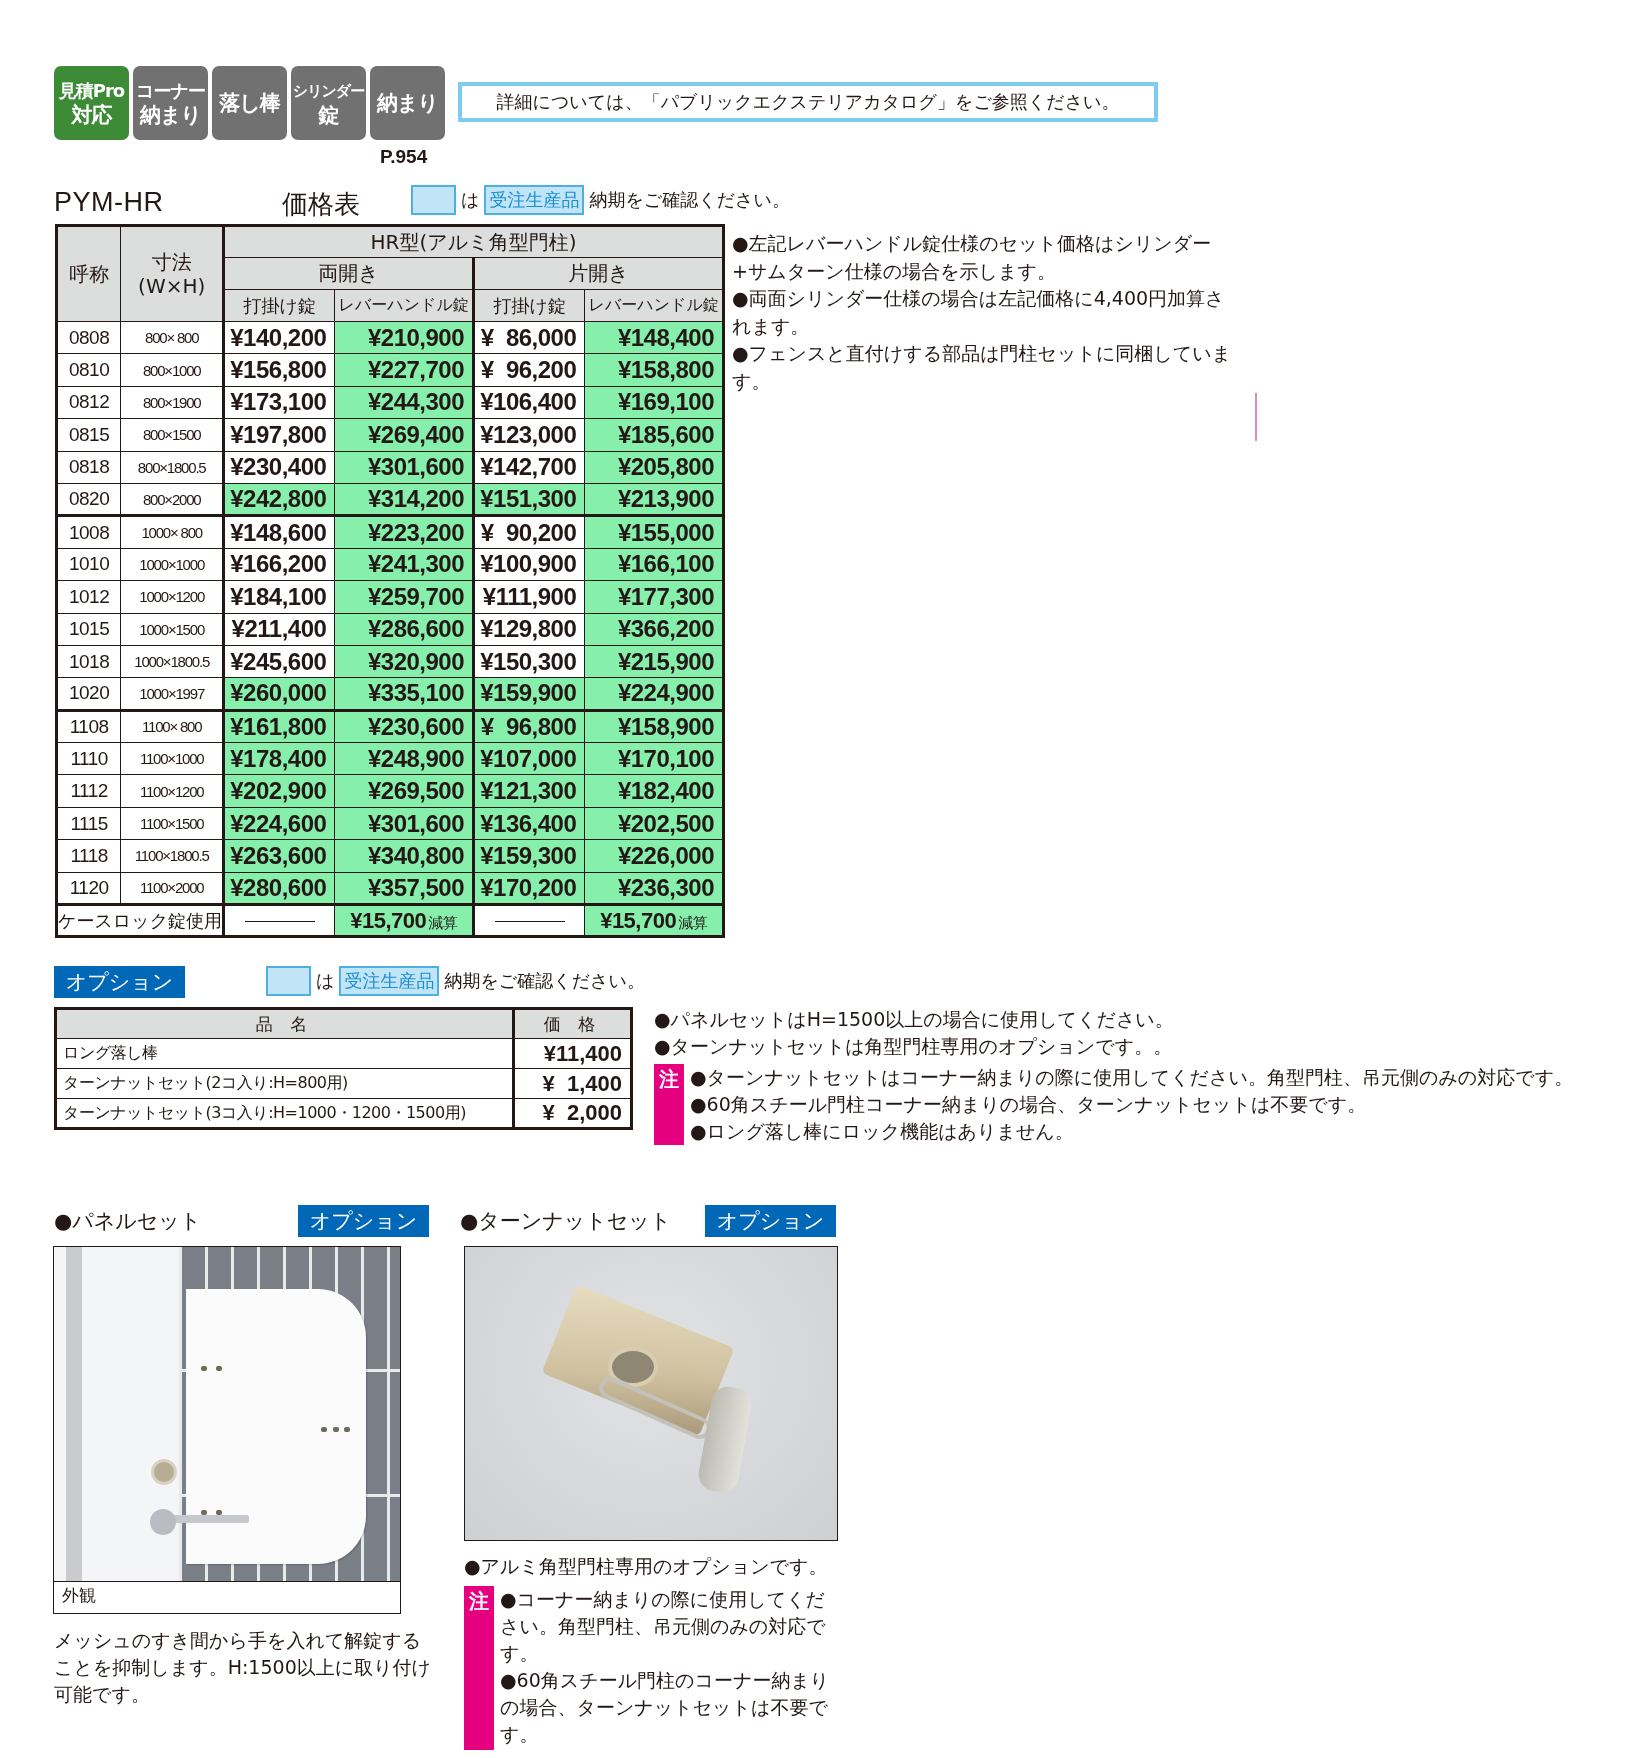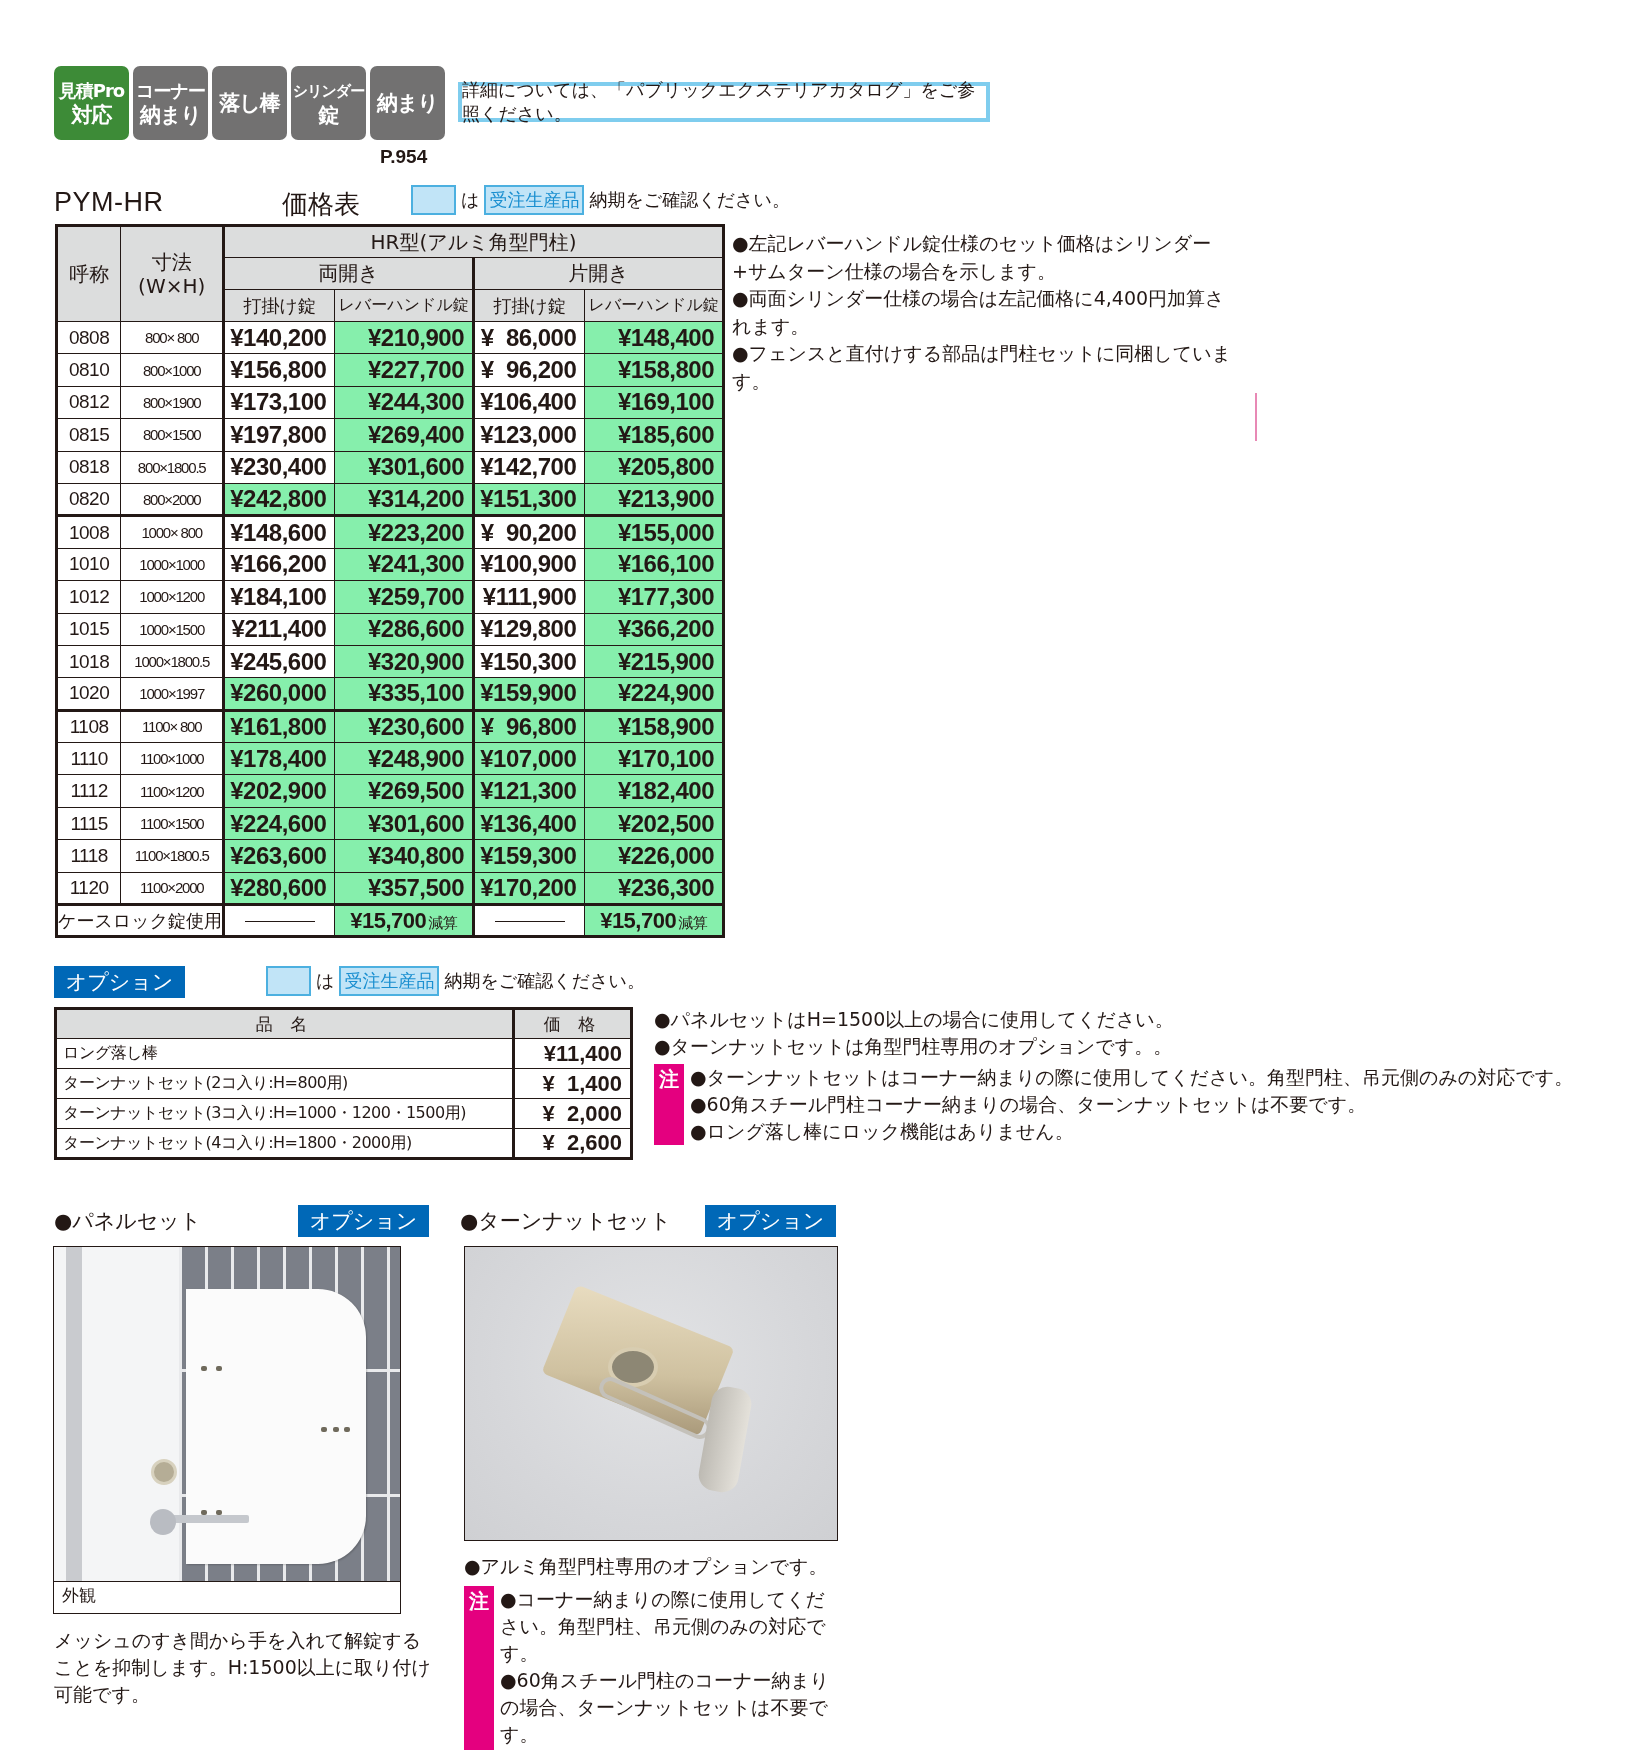--- a/index.html
+++ b/index.html
@@ -12,21 +12,21 @@
   .badges { left: 54px; top: 66px; display: flex; gap: 4px; }
   .badge { width: 75px; height: 74px; border-radius: 7px; background: #727171; color: #fff;
            display: flex; flex-direction: column; align-items: center; justify-content: center;
            font-size: 21px; line-height: 24px; font-weight: bold; text-align: center; letter-spacing: -1px; }
   .badge.green { background: #3d8b37; }
   .badge .l1 { display:block; }
   .badge .l2 { display:block; }
   .badge .small { font-size: 18px; }
   .page-ref { left: 380px; top: 146px; font-size: 19px; font-weight: bold; font-family: "Liberation Sans", sans-serif; }
 
-  .info-box { left: 458px; top: 82px; width: 532px; height: 40px; border: 4px solid #7fcdee;
+  .info-box { left: 458px; top: 82px; width: 700px; height: 40px; border: 4px solid #7fcdee;
               font-size: 18px; display: flex; align-items: center; justify-content: center; }
 
   .model { left: 54px; top: 187px; font-size: 27px; font-family: "Liberation Sans", sans-serif; letter-spacing: 0.5px; }
   .price-title { left: 282px; top: 187px; font-size: 26px; }
   .legend { display: flex; align-items: center; font-size: 18px; gap: 5px; }
   .legend .swatch { width: 45px; height: 30px; background: #c1e4f7; border: 2px solid #4cb0e0; }
   .legend .tag { background: #c1e4f7; border: 2px solid #4cb0e0; color: #1a8fd0; padding: 1px 3px; font-size: 18px; }
   .legend1 { left: 411px; top: 185px; }
   .legend2 { left: 266px; top: 966px; }
 
@@ -342,24 +342,20 @@
         <td class="p" style="white-space:pre">¥11,400</td>
       </tr>
       <tr>
         <td class="name">ターンナットセット(2コ入り:H=800用)</td>
         <td class="p" style="white-space:pre">¥  1,400</td>
       </tr>
       <tr>
         <td class="name">ターンナットセット(3コ入り:H=1000・1200・1500用)</td>
         <td class="p" style="white-space:pre">¥  2,000</td>
       </tr>
-      <tr>
-        <td class="name">ターンナットセット(4コ入り:H=1800・2000用)</td>
-        <td class="p" style="white-space:pre">¥  2,600</td>
-      </tr>
     </tbody>
 </table>
 
 <div class="abs opt-notes">
   <div>●パネルセットはH=1500以上の場合に使用してください。</div>
   <div>●ターンナットセットは角型門柱専用のオプションです。。</div>
   <div class="caution">
     <div class="mark">注</div>
     <div class="body">
       <div>●ターンナットセットはコーナー納まりの際に使用してください。角型門柱、吊元側のみの対応です。</div>

